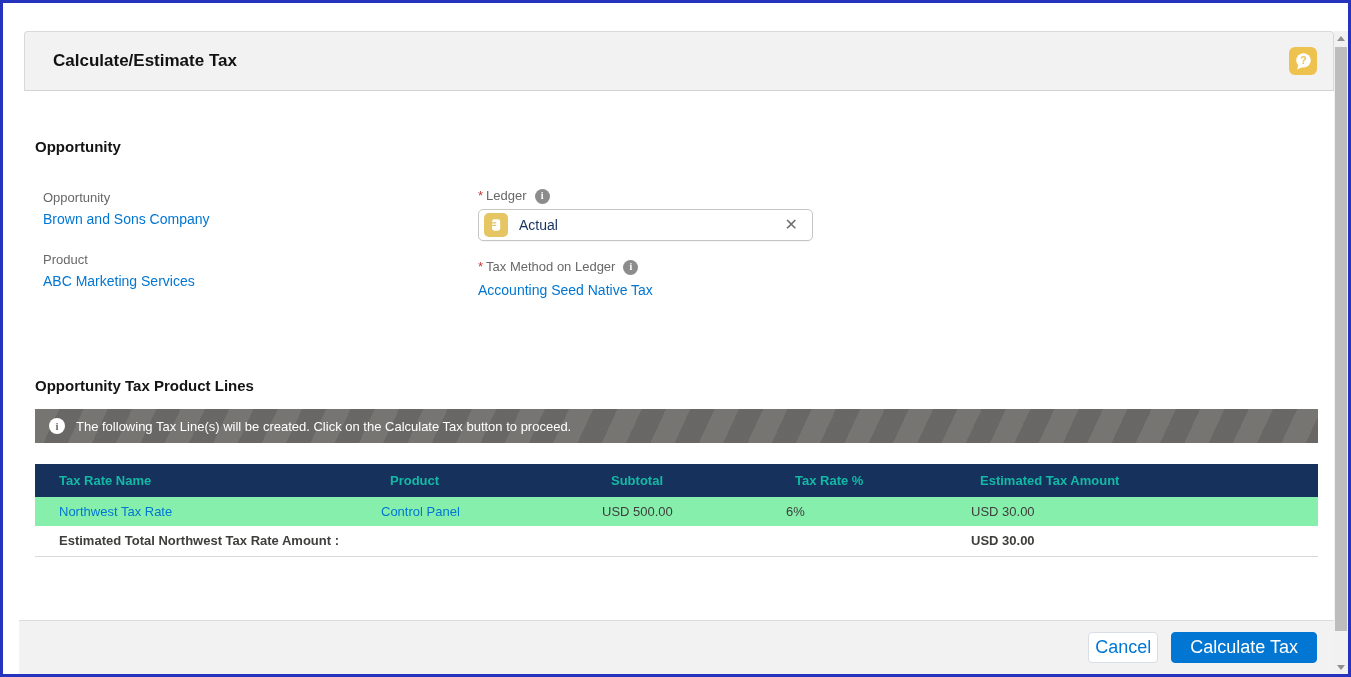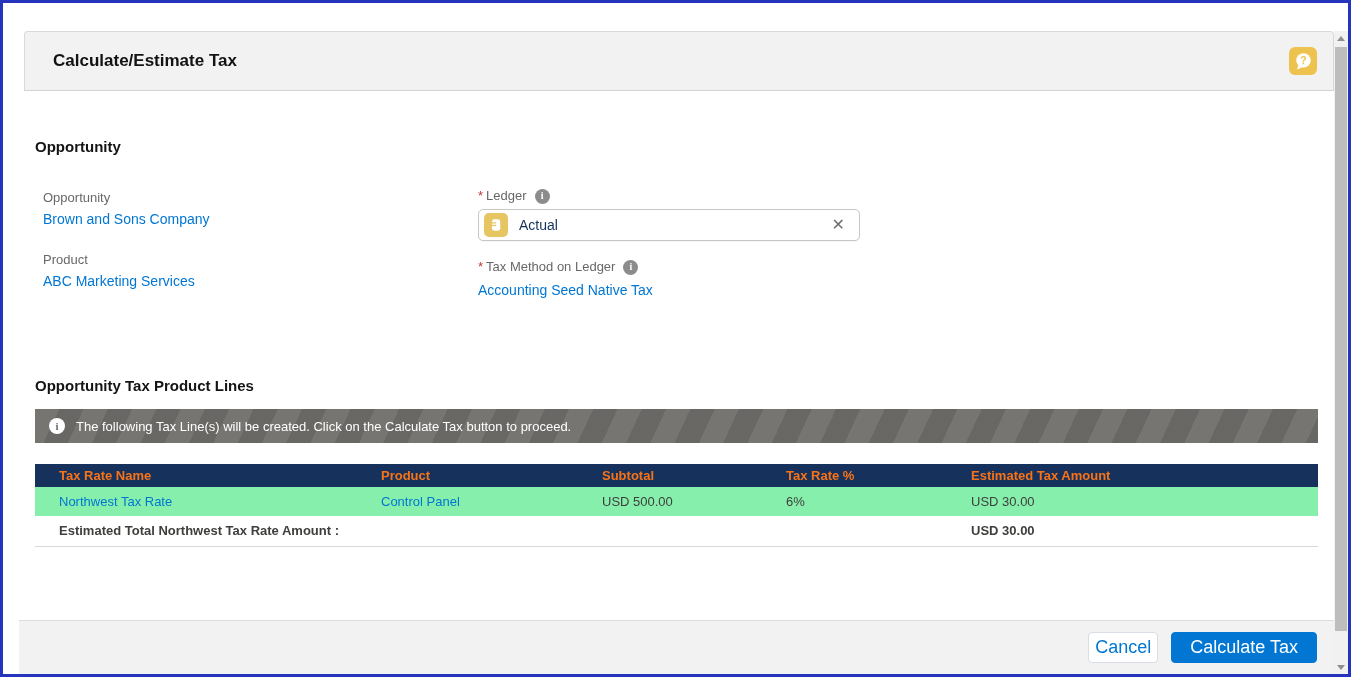--- a/index.html
+++ b/index.html
@@ -42,21 +42,21 @@
   .field-gap { margin-top:24px; }
 
   .info-icon {
     display:inline-flex; width:15px; height:15px; margin-left:8px;
     background:#8c8c8c; border-radius:50%; color:#fff;
     font-size:10px; font-weight:bold; align-items:center; justify-content:center;
     font-family:"Liberation Serif", serif;
   }
 
   .combobox {
-    margin-top:5px; width:382px; height:32px; background:#fff;
+    margin-top:5px; width:335px; height:32px; background:#fff;
     border:1px solid #c6c6c6; border-radius:5px;
     display:flex; align-items:center; padding:0 12px 0 5px;
     box-shadow:0 1px 1px rgba(0,0,0,0.04);
   }
   .ledger-pill-icon {
     width:24px; height:24px; background:#e6c663; border-radius:5px;
     display:flex; align-items:center; justify-content:center; flex:none;
   }
   .combobox-value { margin-left:11px; font-size:14px; color:#16325c; flex:1; }
   .clear-x { border:none; background:none; color:#706e6b; font-size:16px; line-height:1; cursor:pointer; padding:2px; }
@@ -76,22 +76,22 @@
     font-size:11px; font-weight:bold; margin-right:11px; flex:none;
     font-family:"Liberation Serif", serif;
   }
 
   .tax-table { position:absolute; top:373px; left:16px; right:16px; border-collapse:collapse; table-layout:fixed; width:calc(100% - 32px); }
   .tax-table col.c1 { width:346px; }
   .tax-table col.c2 { width:221px; }
   .tax-table col.c3 { width:184px; }
   .tax-table col.c4 { width:185px; }
   .tax-table thead th {
-    background:#16325c; color:#f97316; font-size:13px; font-weight:bold;
-    text-align:left; height:23px; padding:0; vertical-align:middle;
+    background:#16325c; color:#14b8a6; font-size:13px; font-weight:bold;
+    text-align:left; height:23px; padding:9px; vertical-align:middle;
   }
   .tax-table thead th:first-child { padding-left:24px; }
   .tax-table tbody td {
     height:29px; background:#86efac; font-size:13px; color:#3e3e3c;
     text-align:left; padding:0; vertical-align:middle;
   }
   .tax-table tbody td:first-child { padding-left:24px; }
   .cell-link { color:#0176d3; text-decoration:none; }
   .tax-table .total-row td {
     background:#fff; border-bottom:1px solid #d8d8d8; height:30px;

